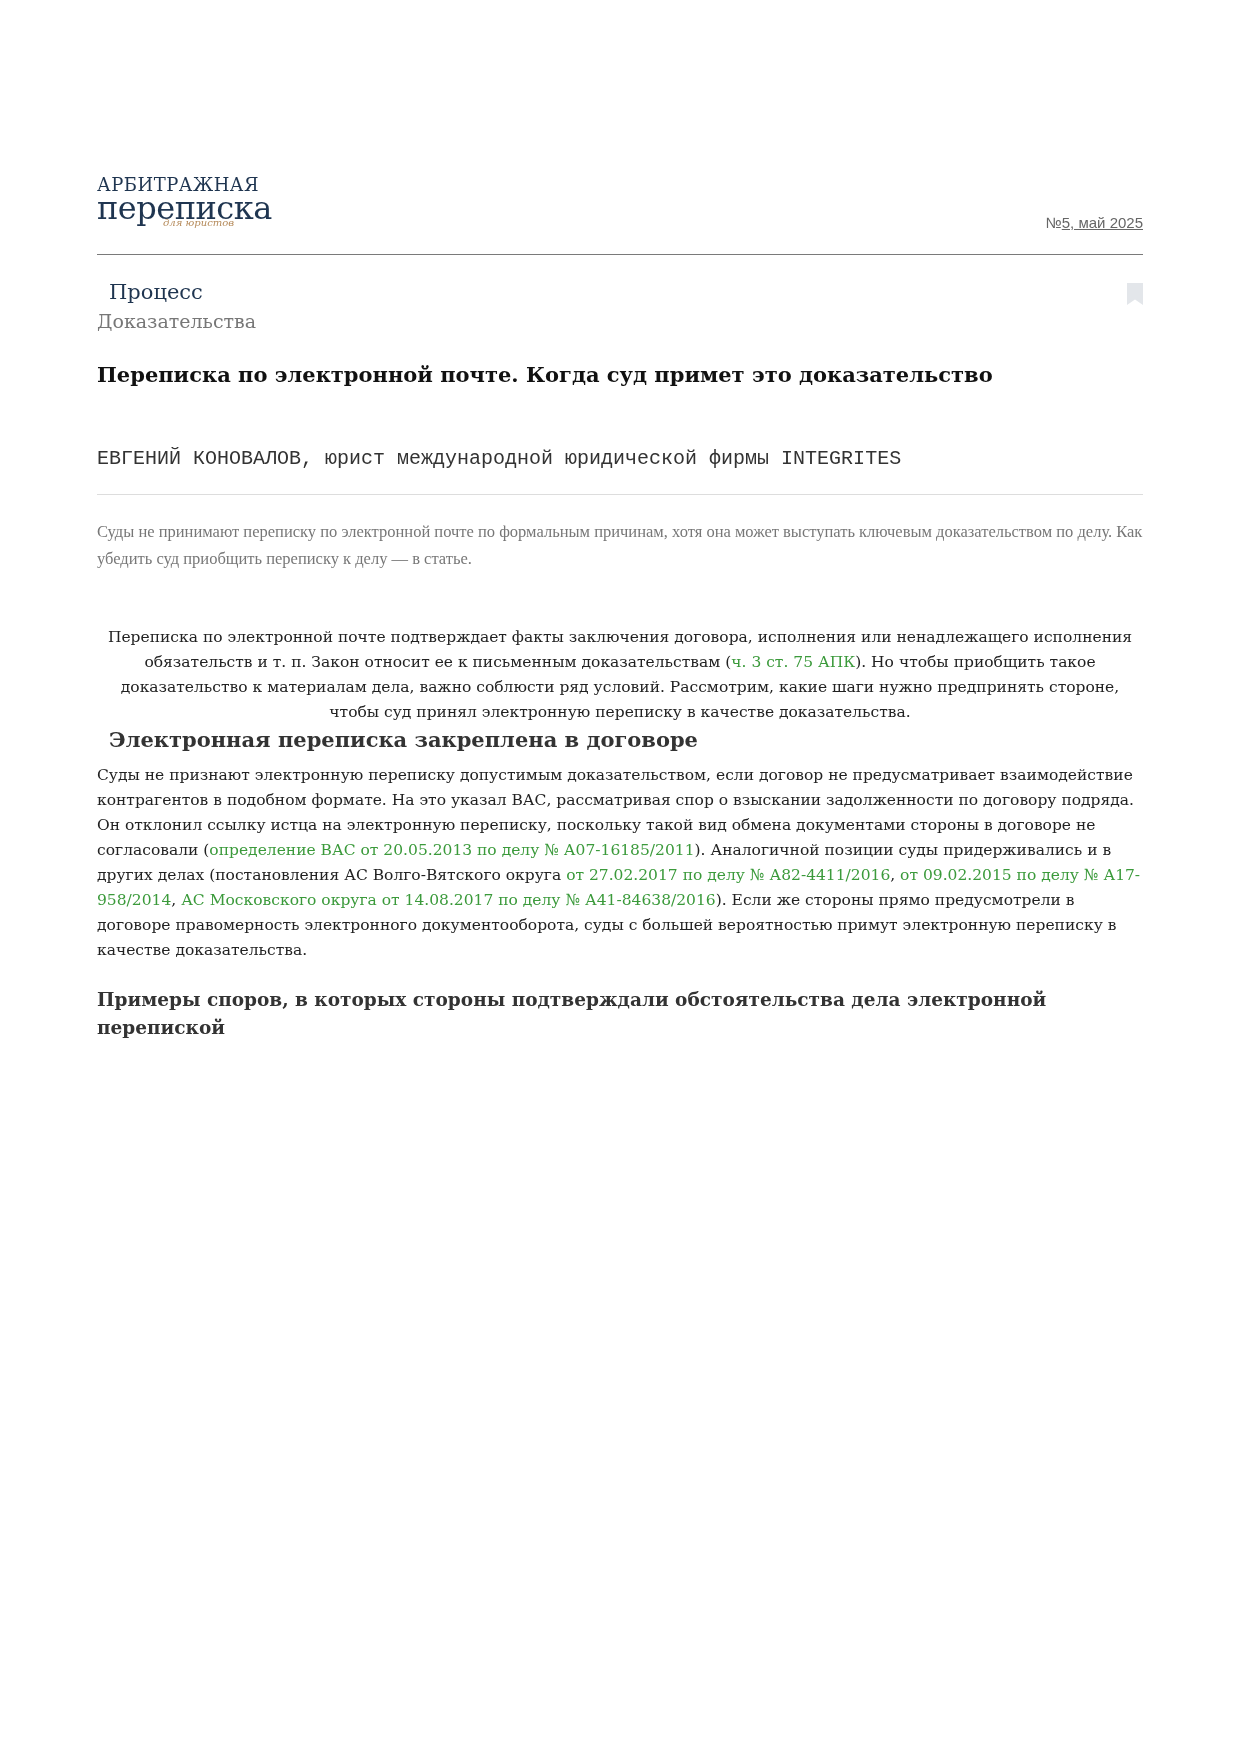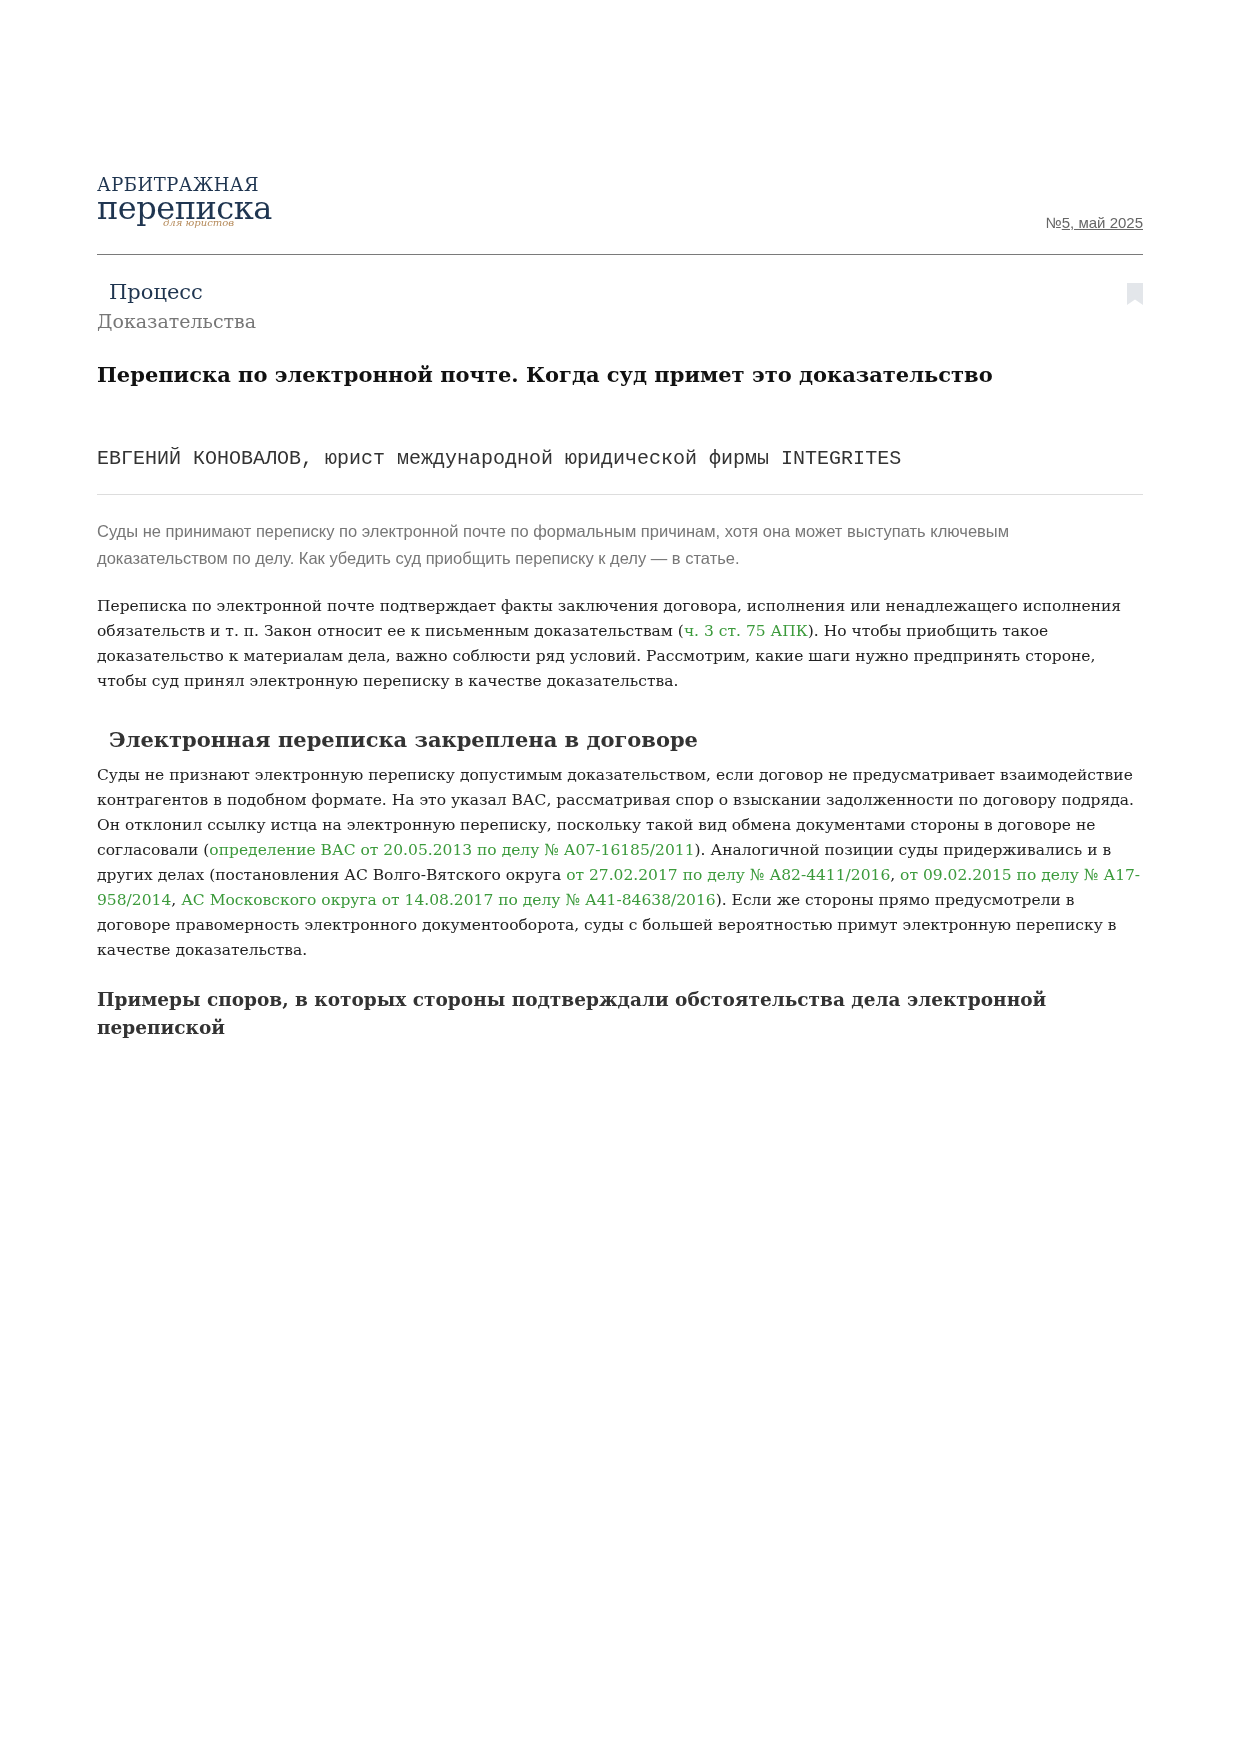--- a/index.html
+++ b/index.html
@@ -19,24 +19,24 @@
   .rubric { position: absolute; left: 12px; top: 280px; font-family: "DejaVu Serif", serif; font-size: 21px; color: #1f3550; }
   .subrubric { position: absolute; left: 0; top: 310px; font-family: "DejaVu Serif", serif; font-size: 19px; color: #777777; }
   .bookmark { position: absolute; right: 0; top: 283px; width: 16px; height: 22px; background: #e3e6ea;
     clip-path: polygon(0 0, 100% 0, 100% 100%, 50% 75%, 0 100%); }
 
   .title { position: absolute; left: 0; top: 358px; width: 900px; font-family: "DejaVu Serif", serif; font-weight: bold; font-size: 21px; line-height: 33px; color: #111111; margin: 0; }
   .author { position: absolute; left: 0; top: 447px; font-family: Liberation Mono, monospace; font-size: 20px; color: #333333; }
 
   .rule-mid { position: absolute; left: 0; top: 494px; width: 1046px; height: 1px; background: #dddddd; }
 
-  .lead { position: absolute; left: 0; top: 518px; width: 1046px; font-family: Liberation Sans, sans-serif; font-size: 16.5px; line-height: 27px; color: #777777; margin: 0; }
+  .lead { position: absolute; left: 0; top: 518px; width: 1046px; font-family: Liberation Serif, serif; font-size: 16.5px; line-height: 27px; color: #777777; margin: 0; }
 
   .body-text { position: absolute; left: 0; width: 1046px; font-family: "DejaVu Serif", serif; font-size: 15.5px; line-height: 25px; color: #222222; margin: 0; }
-  .p1 { top: 594px; }
+  .p1 { top: 625px; text-align: center; }
   .p2 { top: 763px; }
   .lnk { color: #3b9a3b; }
 
   .h2 { position: absolute; left: 0; top: 715px; font-family: "DejaVu Serif", serif; font-weight: bold; font-size: 21px; color: #333333; margin: 12px; }
   .h3 { position: absolute; left: 0; top: 986px; width: 1000px; font-family: "DejaVu Serif", serif; font-weight: bold; font-size: 18.5px; line-height: 28px; color: #333333; margin: 0; }
 </style>
 </head>
 <body>
 
 <div class="page">

